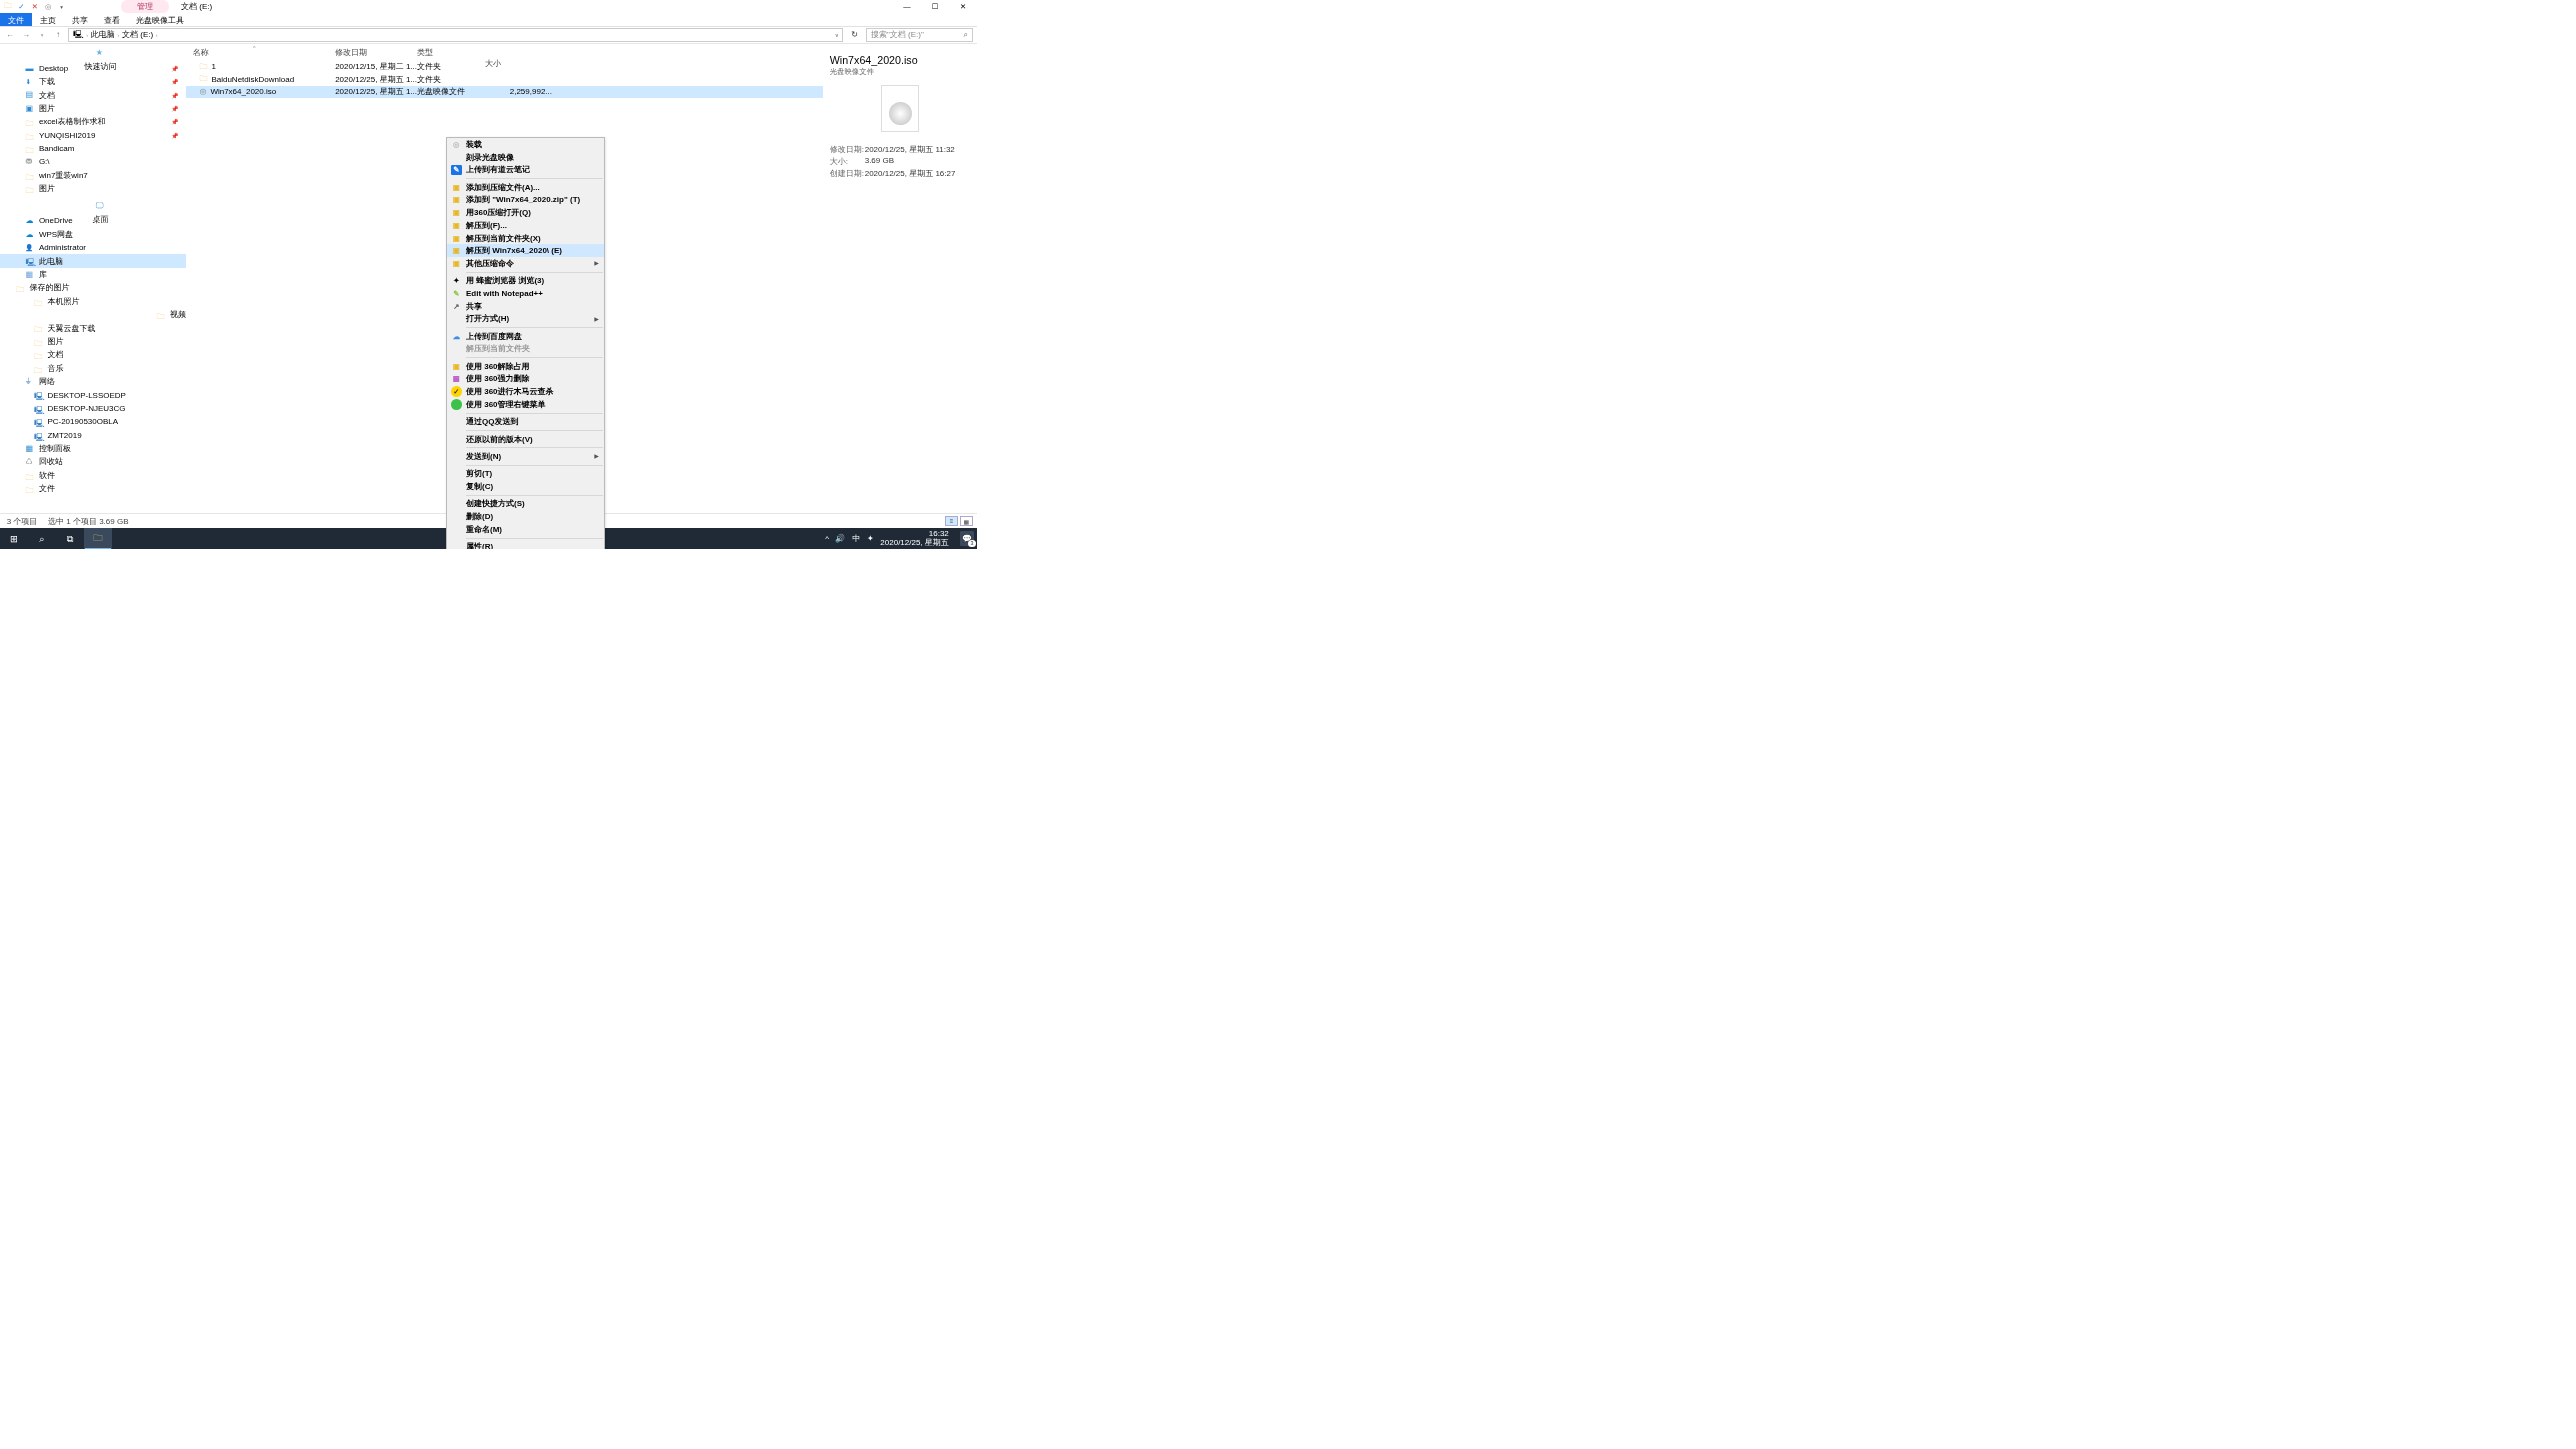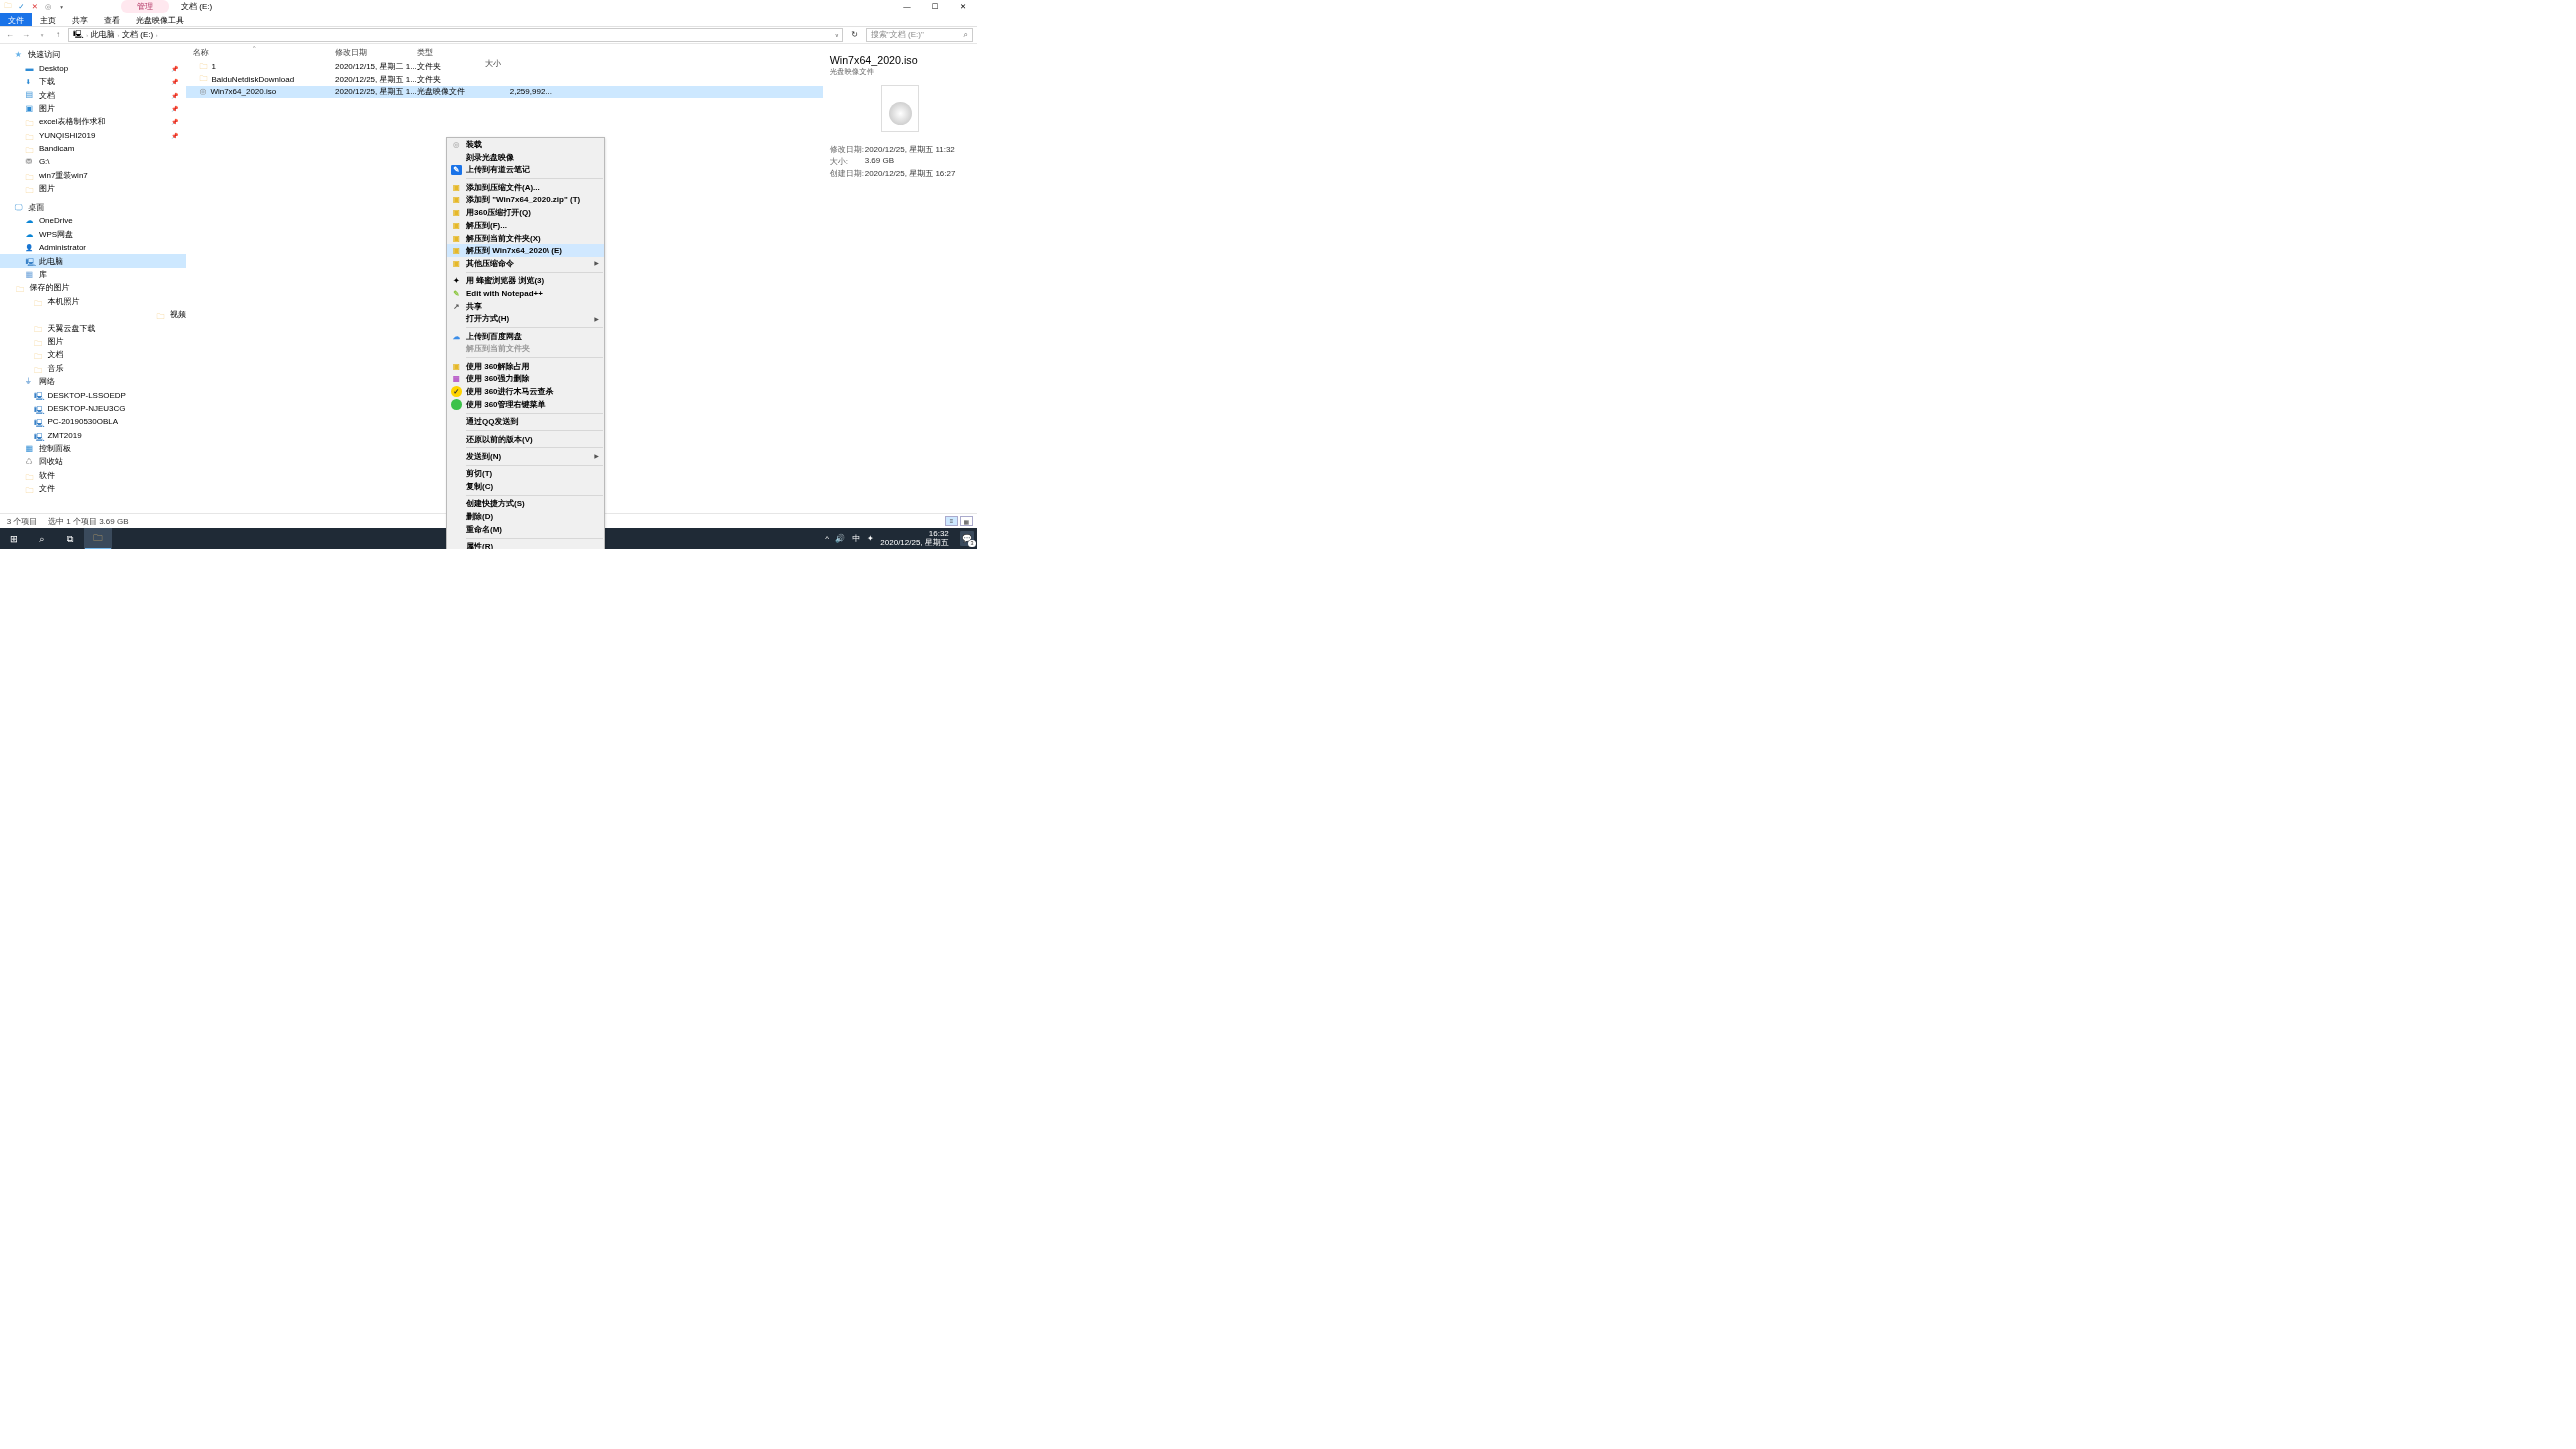--- a/index.html
+++ b/index.html
@@ -27,21 +27,21 @@
 .crumb-sep { color: #999; font-size: 5.4px; }
 .refresh { width: 14.8px; text-align: center; color: #333; }
 .search { width: 107px; height: 14.8px; border: 0.7px solid #ccc; display: flex; align-items: center; padding: 0 4px; color: #888; font-size: 8px; position: relative; }
 .search-icon { position: absolute; right: 4px; color: #555; }
 
 
 .main { display: flex; height: 484px; }
 .navpane { width: 186px; overflow-y: auto; padding: 4px 0; }
 .navitem { height: 13.4px; display: flex; align-items: center; padding-left: 14.8px; gap: 4px; font-size: 8px; position: relative; }
 .navitem.l2 { padding-left: 25.5px; }
-.navitem.hdr { font-weight: normal; }
+.navitem.hdr { font-weight: normal; flex-direction: column; }
 .navitem .pin { position: absolute; right: 6.7px; color: #6aa0d8; font-size: 6px; }
 .navitem.sel { background: #cde8ff; }
 .nicon { width: 9.4px; height: 9.4px; display: inline-block; }
 .icon-star::before { content: "★"; color: #67b2e8; }
 .icon-desktop::before { content: "▬"; color: #2e8bd4; }
 .icon-down::before { content: "⬇"; color: #2e8bd4; font-size: 6.7px; }
 .icon-doc::before { content: "▤"; color: #2e8bd4; }
 .icon-img::before { content: "▣"; color: #2e8bd4; }
 .icon-folder::before { content: "🗀"; color: #f0c36d; }
 .icon-hdd::before { content: "⛃"; color: #888; }
@@ -59,21 +59,21 @@
 .filepane { flex: 1; display: flex; flex-direction: column; position: relative; }
 .cols { height: 16px; display: flex; align-items: center; font-size: 8px; color: #444; }
 .col-name { width: 149px; padding-left: 6.7px; position: relative; }
 .col-name .sort { position: absolute; left: 67px; top: -1.3px; font-size: 5.4px; color: #888; }
 .col-date { width: 82px; }
 .col-type { width: 68px; }
 .col-size { width: 71px; margin-top: 23px; }
 .frow { height: 12.7px; display: flex; align-items: center; font-size: 8px; }
 .frow.sel { background: #cde8ff; }
 .fname { width: 149px; padding-left: 13.4px; display: flex; align-items: center; gap: 4px; }
-.fdate { width: 82px; }
+.fdate { width: 82px; text-align: right; }
 .ftype { width: 68px; }
 .fsize { width: 71px; text-align: right; padding-right: 4px; }
 .ficon-folder { color: #f0c36d; }
 .ficon-iso { color: #888; }
 
 
 .ctx { position: absolute; left: 260px; top: 93px; width: 159px; background: #f0f0f0; border: 0.7px solid #bababa; box-shadow: 1.3px 1.3px 2.7px rgba(0,0,0,0.2); z-index: 50; }
 .ctxitem { height: 12.7px; display: flex; align-items: center; padding-left: 19px; font-size: 8px; position: relative; font-weight: bold; }
 .ctxitem:first-child { font-weight: bold; }
 .ctxitem.hover { background: #d0e8ff; }

